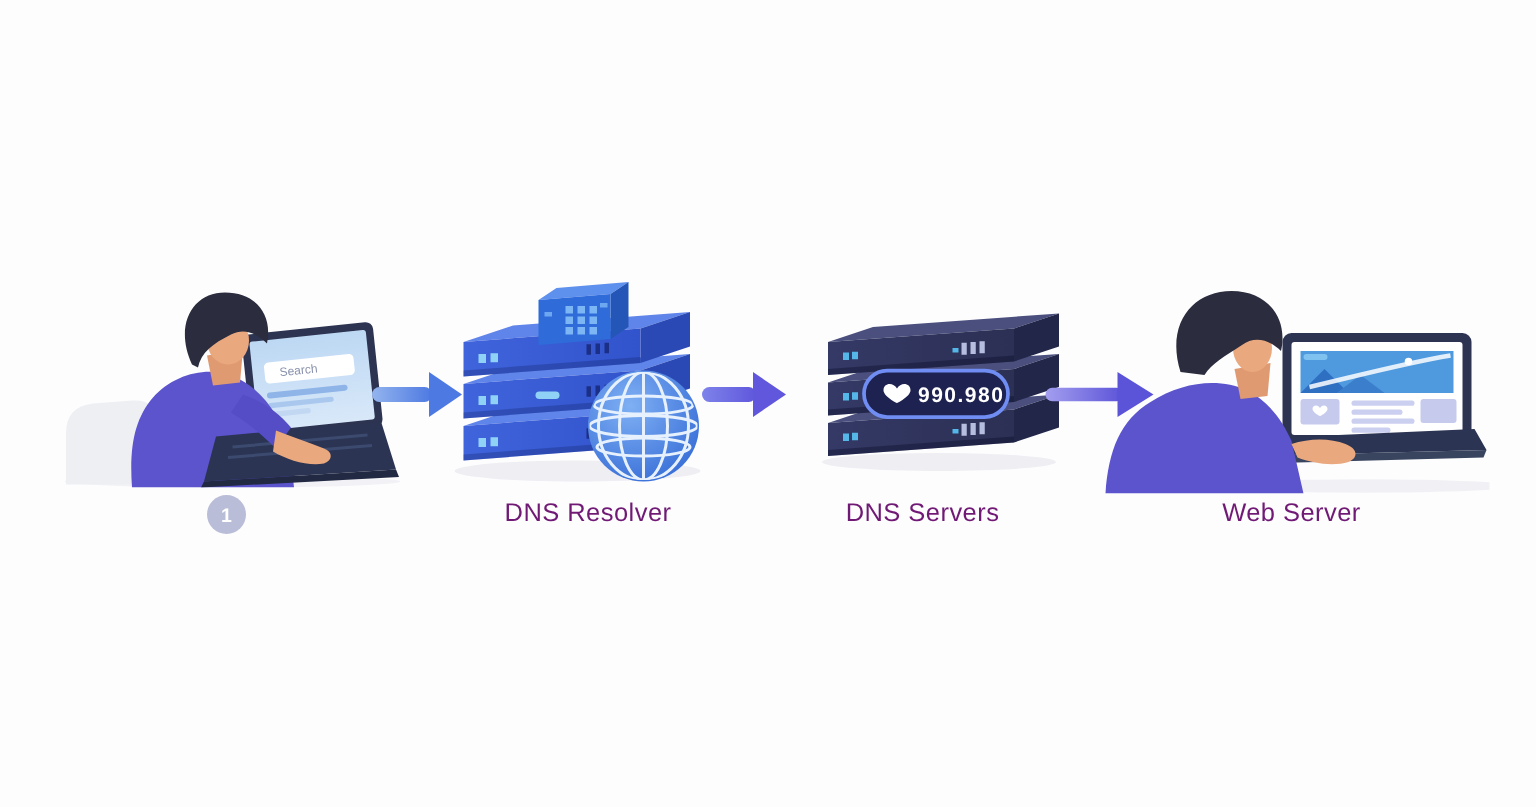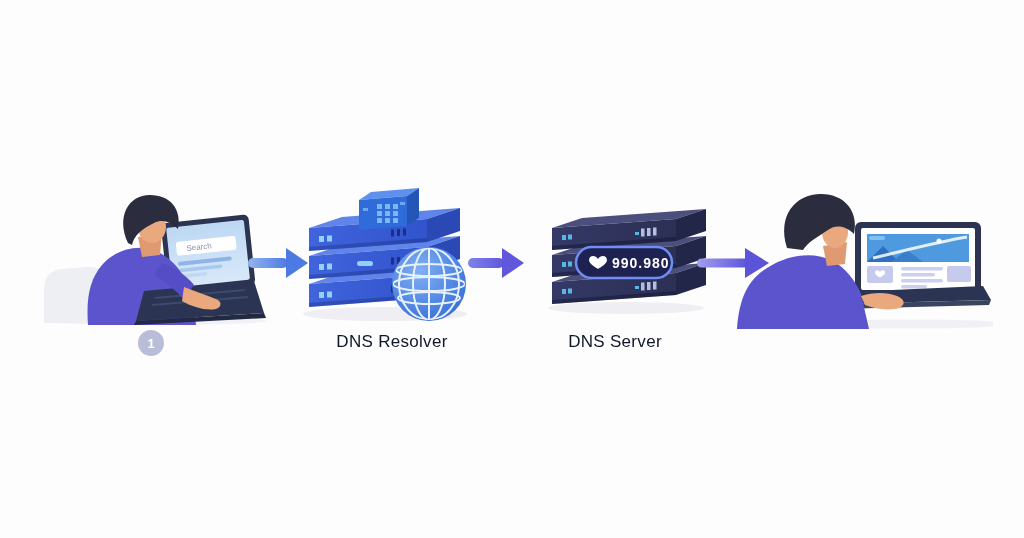--- a/index.html
+++ b/index.html
@@ -1,21 +1,21 @@
 <!DOCTYPE html>
 <html><head>
 <meta charset="utf-8">
 <style>
   html,body{margin:0;padding:0;}
   body{background:#ffffff;font-family:"Liberation Sans",sans-serif;}
   .canvas{position:relative;width:1024px;height:538px;background:#fdfdfe;overflow:hidden;}
   .abs{position:absolute;}
   .scene svg{display:block;}
   .flow-label{position:absolute;top:332px;width:200px;text-align:center;
-    font-size:17px;font-weight:500;letter-spacing:.3px;color:#0f172a;}
+    font-size:17px;font-weight:500;letter-spacing:.3px;color:#701a75;}
   .step-badge{position:absolute;top:330px;left:138px;width:26px;height:26px;border-radius:50%;
     background:#b9bdd8;color:#ffffff;font-size:13px;font-weight:700;
     display:flex;align-items:center;justify-content:center;}
   svg text{font-family:"Liberation Sans",sans-serif;}
   .ip-text{font-weight:700;letter-spacing:1px;}
 </style>
 </head>
 <body>
 
 <div class="canvas">
@@ -277,15 +277,16 @@
         <path d="M88,62 L112,58 L110,80 L92,82 Z" fill="#e09a72"></path>
         <ellipse cx="100" cy="48" rx="13" ry="16" fill="#eaa87e"></ellipse>
         <path d="M52,64 C42,32 60,10 86,10 C110,10 124,28 119,50 C111,42 101,40 93,46 C81,54 73,58 68,66 Z" fill="#2b2c3e"></path>
       </g>
       <path d="M126,112 C138,108 152,108 162,112 C170,115 171,121 164,124 C154,127 140,125 130,121 Z" fill="#eaa87e"></path>
     </svg>
   </div>
 
   <div class="step-badge">1</div>
   <div class="flow-label" style="left:292px">DNS Resolver</div>
-  <div class="flow-label" style="left:515px">DNS Server</div>
+  <div class="flow-label" style="left:515px">DNS Servers</div>
+  <div class="flow-label" style="left:761px">Web Server</div>
 
 </div>
 
 </body></html>

